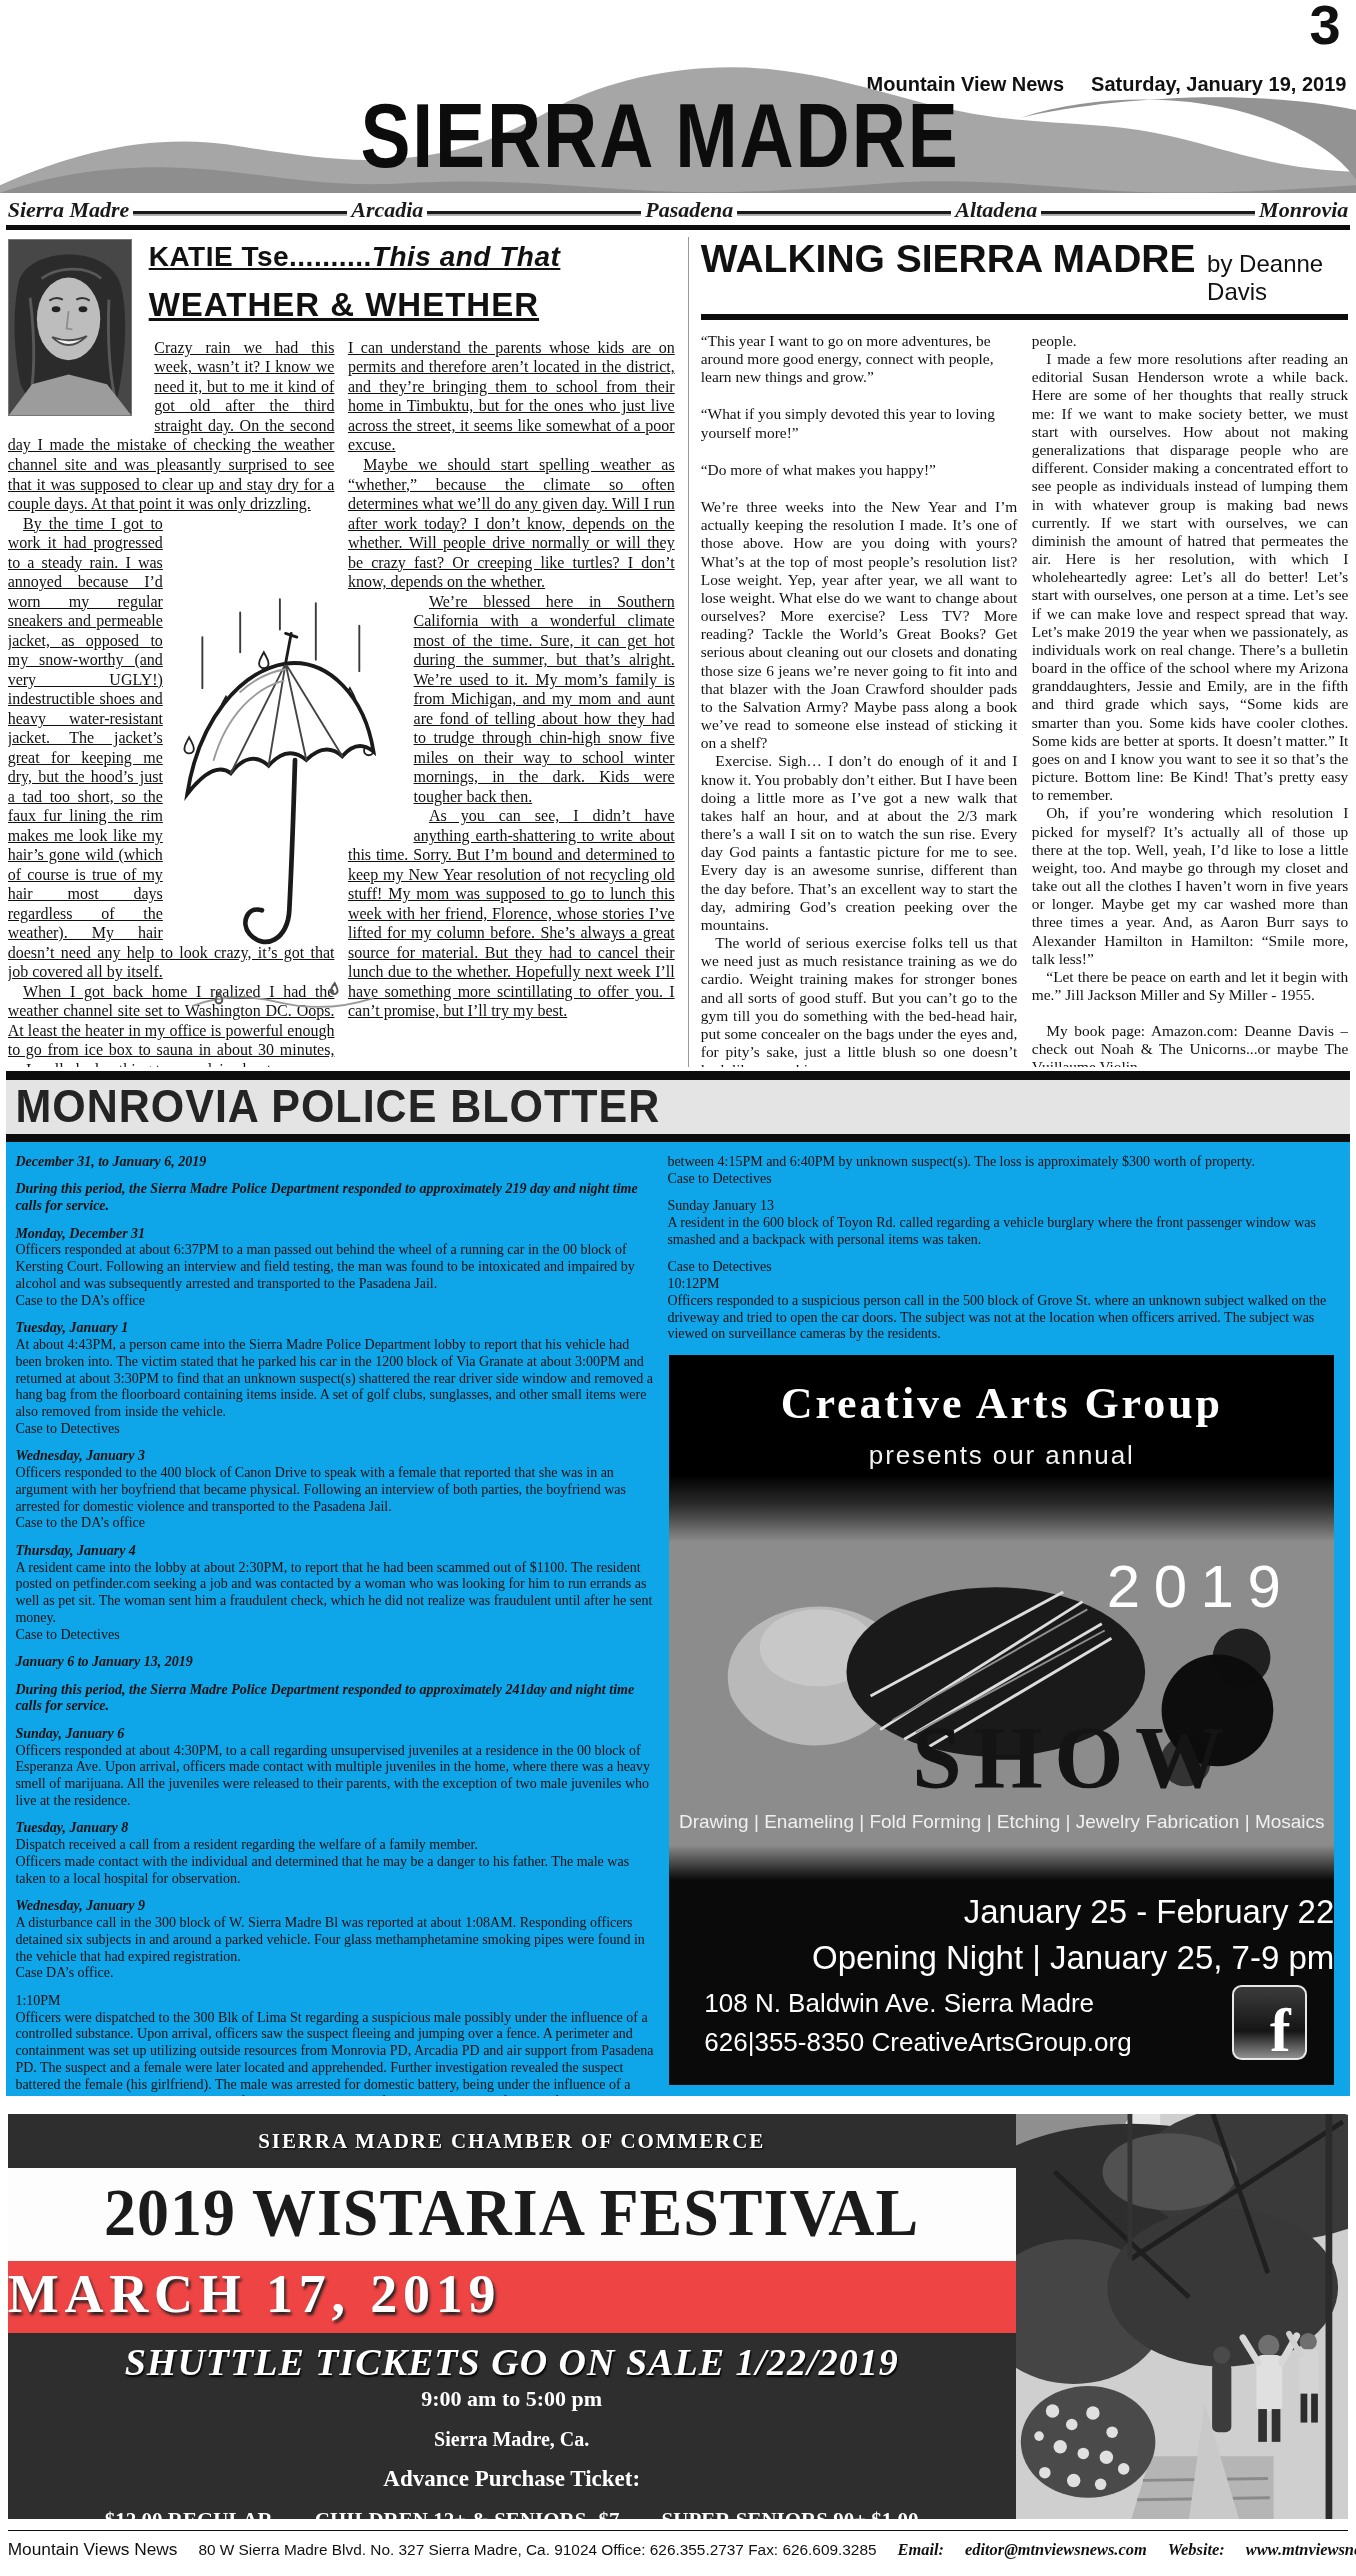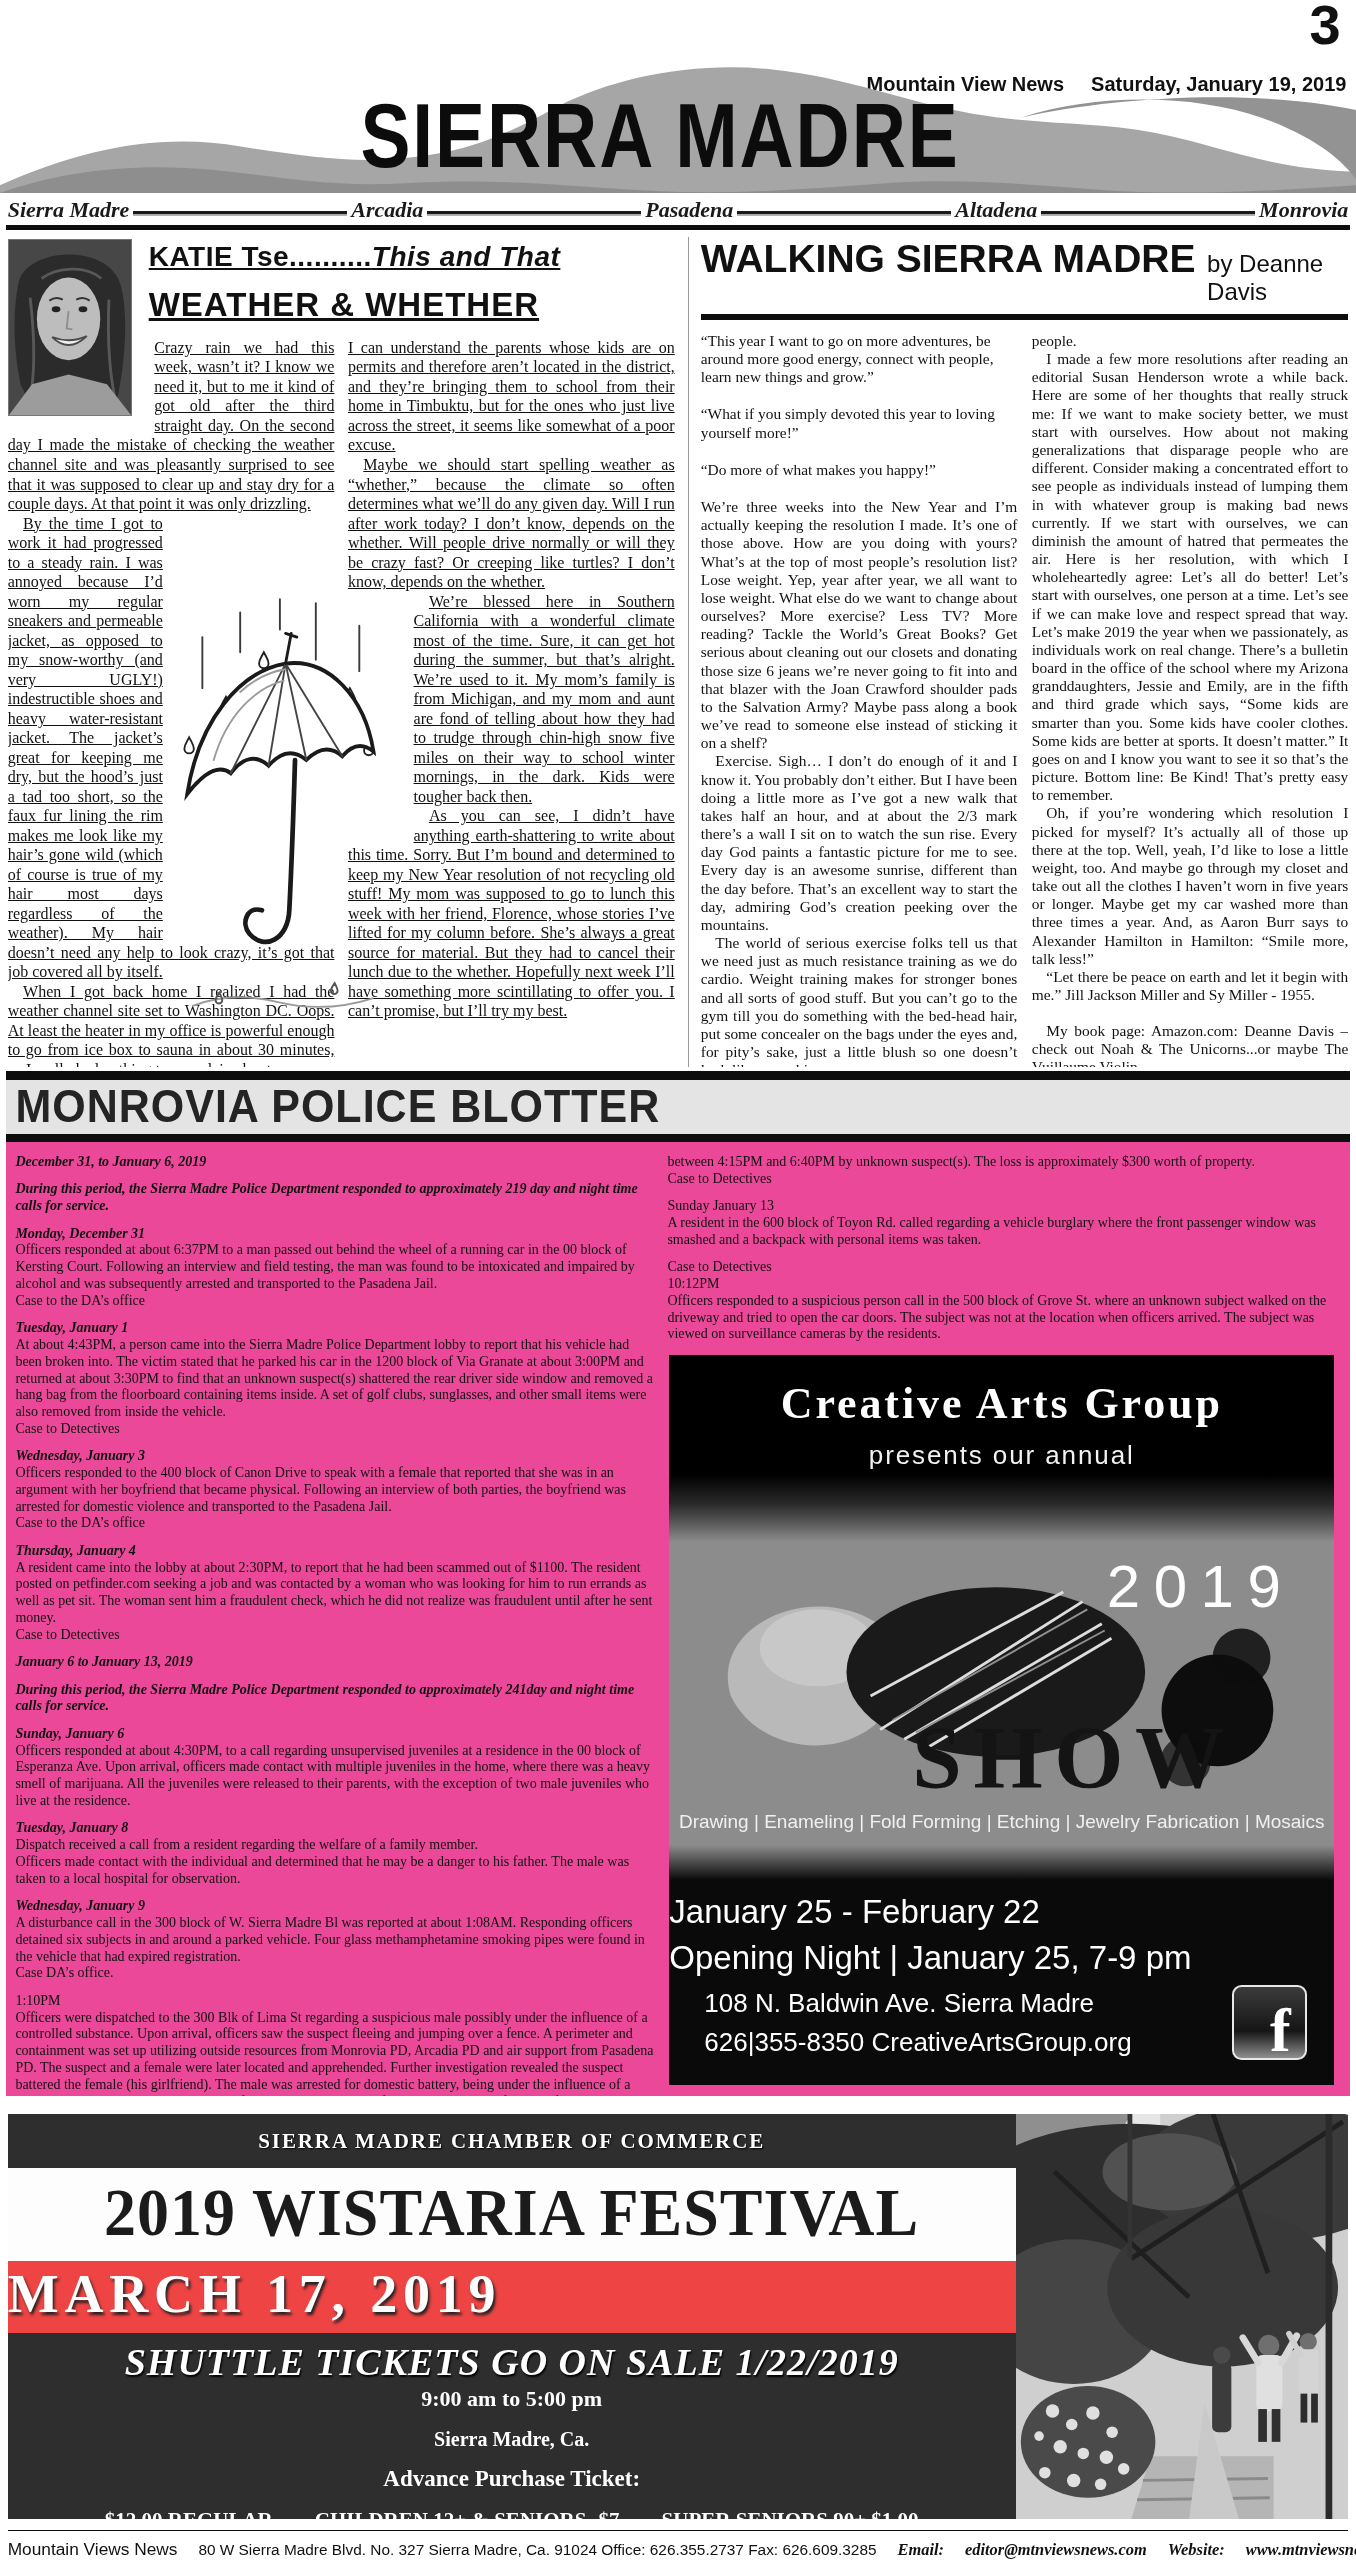--- a/index.html
+++ b/index.html
@@ -45,21 +45,21 @@
   .w-byline{font-family:"Liberation Sans",sans-serif;font-size:24px;}
   .w-rule{height:6.7px;background:#0d0d0d;margin:7.7px 0 11.6px 0;}
   .w-cols{display:flex;gap:14.5px;}
   .w-col{flex:1;font-size:15.4px;line-height:1.18;text-align:justify;}
   .wp{margin:0;text-indent:14.5px;}
   .wp.quote{text-indent:0;text-align:left;margin-bottom:19px;}
   .wp.ni{text-indent:0;}
   .wp.gap{margin-top:17.3px;}
 
   
-  .blotter{position:absolute;top:1071px;left:5.8px;right:5.8px;height:1025px;background:#ec4899;overflow:hidden;}
+  .blotter{position:absolute;top:1071px;left:5.8px;right:5.8px;height:1025px;background:#0ea5e9;overflow:hidden;}
   .blot-rule{height:8.7px;background:#0d0d0d;}
   .blot-band{height:54px;background:#e4e4e4;display:flex;align-items:center;padding-left:9.6px;}
   .blot-title{font-family:"Liberation Sans",sans-serif;font-weight:bold;font-size:43px;
               letter-spacing:1px;color:#242424;transform:scaleY(1.08);transform-origin:left center;white-space:nowrap;}
   .blot-body{display:flex;gap:12px;padding:11.6px 7.7px 0 9.6px;}
   .blot-left{width:640px;flex:0 0 auto;}
   .blot-right{flex:1 1 auto;display:flex;flex-direction:column;}
   .bp{margin:0;font-size:14px;line-height:1.2;text-align:left;}
   .bp.bi{font-weight:bold;font-style:italic;margin-top:10.6px;}
   .bp.gap{margin-top:10.6px;}
@@ -75,21 +75,21 @@
   .cag-mid{height:328px;background:linear-gradient(180deg,#4a4a4a 0,#8c8c8c 25px,#8c8c8c 100%);position:relative;}
   .cag-splash{position:absolute;top:25px;left:3.9px;width:636px;height:279px;}
   .cag-2019{position:absolute;top:35px;right:40px;color:#fff;font-size:60px;letter-spacing:13.5px;}
   .cag-fac{position:absolute;top:100px;left:44px;color:#fff;font-weight:bold;font-size:93px;letter-spacing:2.9px;}
   .cag-show{position:absolute;top:189px;left:243px;color:#141414;font-family:"Liberation Serif",serif;
             font-weight:bold;font-size:89px;letter-spacing:11.6px;}
   .cag-courses{position:absolute;bottom:7.7px;left:0;right:0;text-align:center;color:#f0f0f0;
                font-size:19px;line-height:1.65;}
   .cag-bot{flex:1;background:linear-gradient(180deg,#8c8c8c 0,#0a0a0a 35px,#0a0a0a 100%);
            color:#fff;position:relative;}
-  .cag-dates{text-align:left;margin-top:44px;font-size:33px;line-height:1.4;}
+  .cag-dates{text-align:right;margin-top:44px;font-size:33px;line-height:1.4;}
   .cag-addr{position:absolute;left:35px;bottom:23px;font-size:26px;line-height:1.5;}
   .cag-fb{position:absolute;right:27px;bottom:25px;width:71px;height:71px;border-radius:9.6px;
           background:linear-gradient(180deg,#3c3c3c 0,#151515 62%,#8f8f8f 100%);
           border:2.9px solid #e8e8e8;display:flex;align-items:flex-end;justify-content:center;overflow:hidden;}
   .cag-fb span{font-family:"Liberation Serif",serif;font-weight:bold;font-size:62px;color:#fff;
                line-height:.88;margin-left:21px;}
 
   
   .wistaria{position:absolute;top:2114px;left:7.7px;right:7.7px;height:405px;display:flex;background:#2e2e2e;}
   .wist-left{width:1008px;flex:0 0 auto;display:flex;flex-direction:column;align-items:center;color:#fff;}

